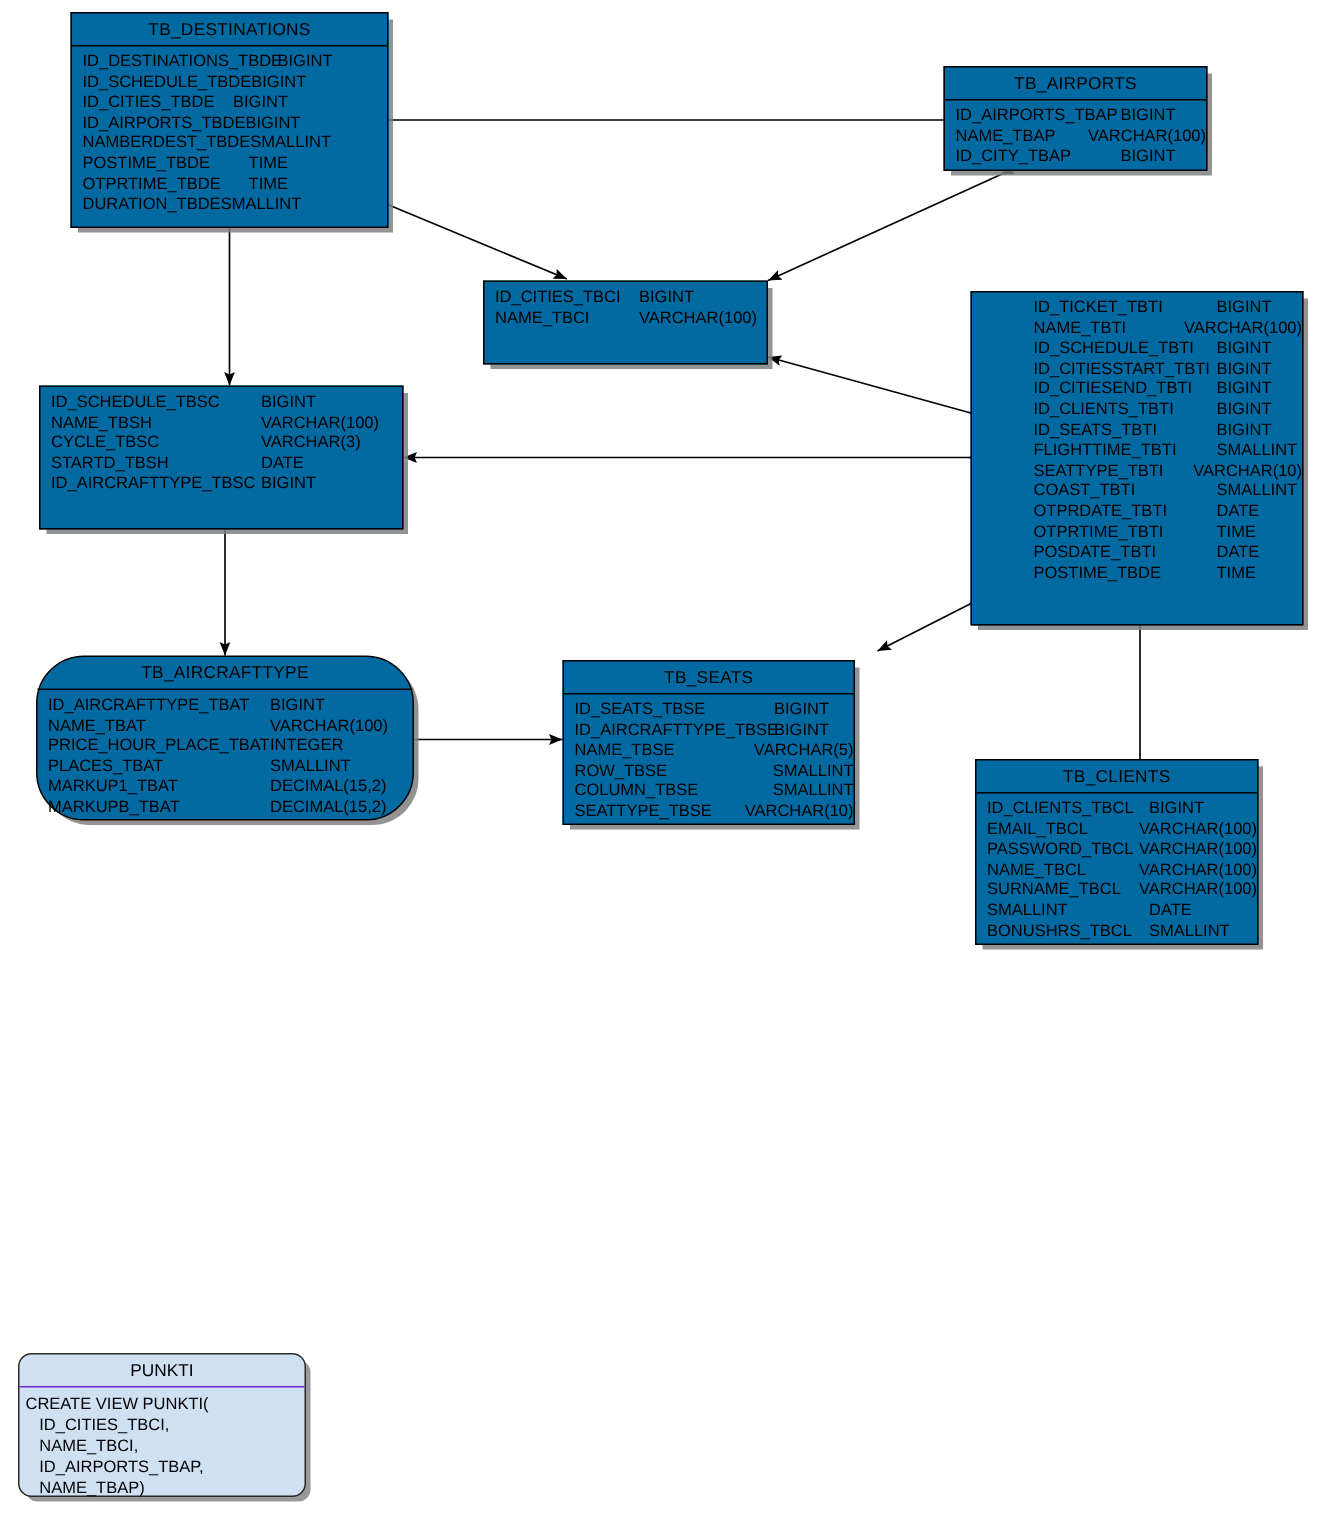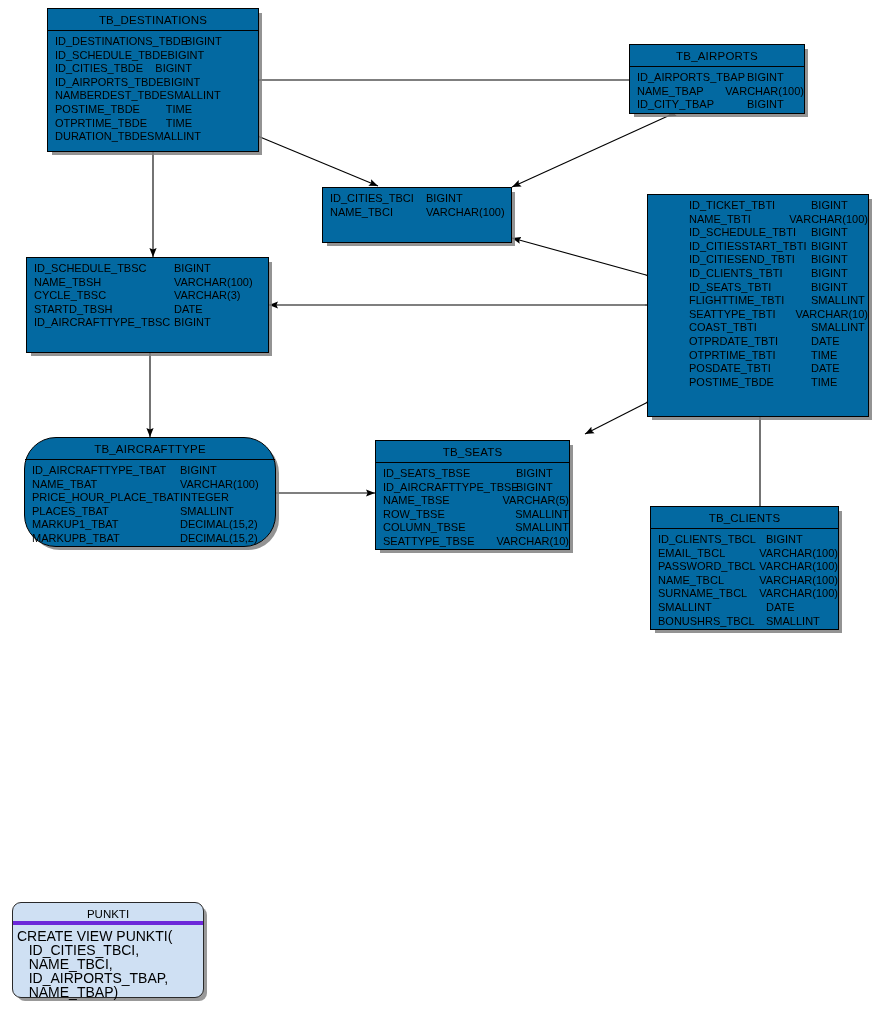--- a/index.html
+++ b/index.html
@@ -25,23 +25,23 @@
   .w-cit .an{width:96px;}
   .w-tic .an{width:122px;margin-left:34px;}
   .w-sch .an{width:140px;}
   .w-act .an{width:148px;}
   .w-sea .an{width:133px;}
   .w-cli .an{width:108px;}
 
   .view{position:absolute;background:#cfe0f3;border:1px solid #2a2a2a;border-radius:9px;
         box-sizing:border-box;box-shadow:4px 4px 0 -1px rgba(128,128,128,0.8);}
   .view .vtitle{height:22px;line-height:22px;text-align:center;font-size:11.5px;color:#000;
-        border-bottom:4px solid #6d28d9;box-sizing:border-box;}
+        border-bottom:1px solid #6d28d9;box-sizing:border-box;}
   .view .vbody{padding:4px 0 5px 0;}
-  .vline{height:14px;line-height:14px;font-size:14px;color:#000;padding-left:4px;white-space:pre;}
+  .vline{height:14px;line-height:14px;font-size:11px;color:#000;padding-left:4px;white-space:pre;}
 </style>
 </head>
 <body>
 
 <div id="canvas">
 
   <svg class="links" viewBox="0 0 886 1012" xmlns="http://www.w3.org/2000/svg">
     <defs>
       <marker id="ah-start" markerWidth="10" markerHeight="8" refX="1" refY="4" orient="auto-start-reverse" markerUnits="userSpaceOnUse">
         <path d="M0,4 L9,0.4 L7.4,4 L9,7.6 Z" fill="#000"></path>

